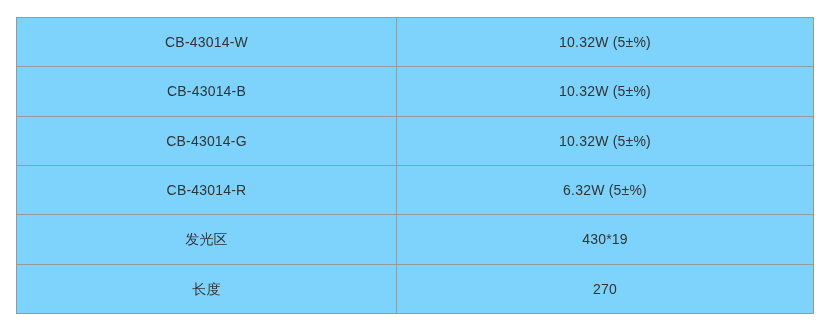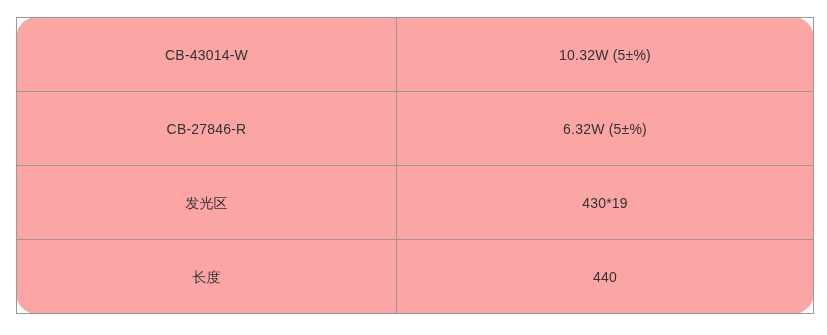--- a/index.html
+++ b/index.html
@@ -22,22 +22,21 @@
     top: 17px;
     width: 797px;   
     height: 297px;  
   }
 
   table.spec-table {
     width: 797px;
     height: 297px;
     border-collapse: collapse;
     table-layout: fixed;
-    background: #fca5a5;
-    border-radius: 21px;
+    background: #7dd3fc;
   }
 
   table.spec-table col.col-label { width: 380px; }
   table.spec-table col.col-value { width: 417px; }
 
   table.spec-table tr {
     height: 33px;
   }
 
   table.spec-table td {
@@ -69,26 +68,34 @@
       <col class="col-label">
       <col class="col-value">
     </colgroup>
     <tbody id="spec-table-body">
 
     <tr>
           <td class="cell-label">CB-43014-W</td>
           <td class="cell-value">10.32W (5±%)</td>
         </tr>
         <tr>
-          <td class="cell-label">CB-27846-R</td>
+          <td class="cell-label">CB-43014-B</td>
+          <td class="cell-value">10.32W (5±%)</td>
+        </tr>
+        <tr>
+          <td class="cell-label">CB-43014-G</td>
+          <td class="cell-value">10.32W (5±%)</td>
+        </tr>
+        <tr>
+          <td class="cell-label">CB-43014-R</td>
           <td class="cell-value">6.32W (5±%)</td>
         </tr>
         <tr>
           <td class="cell-label">发光区</td>
           <td class="cell-value">430*19</td>
         </tr>
         <tr>
           <td class="cell-label">长度</td>
-          <td class="cell-value">440</td>
+          <td class="cell-value">270</td>
         </tr>
       </tbody>
   </table>
 </div>
 
 </body></html>

